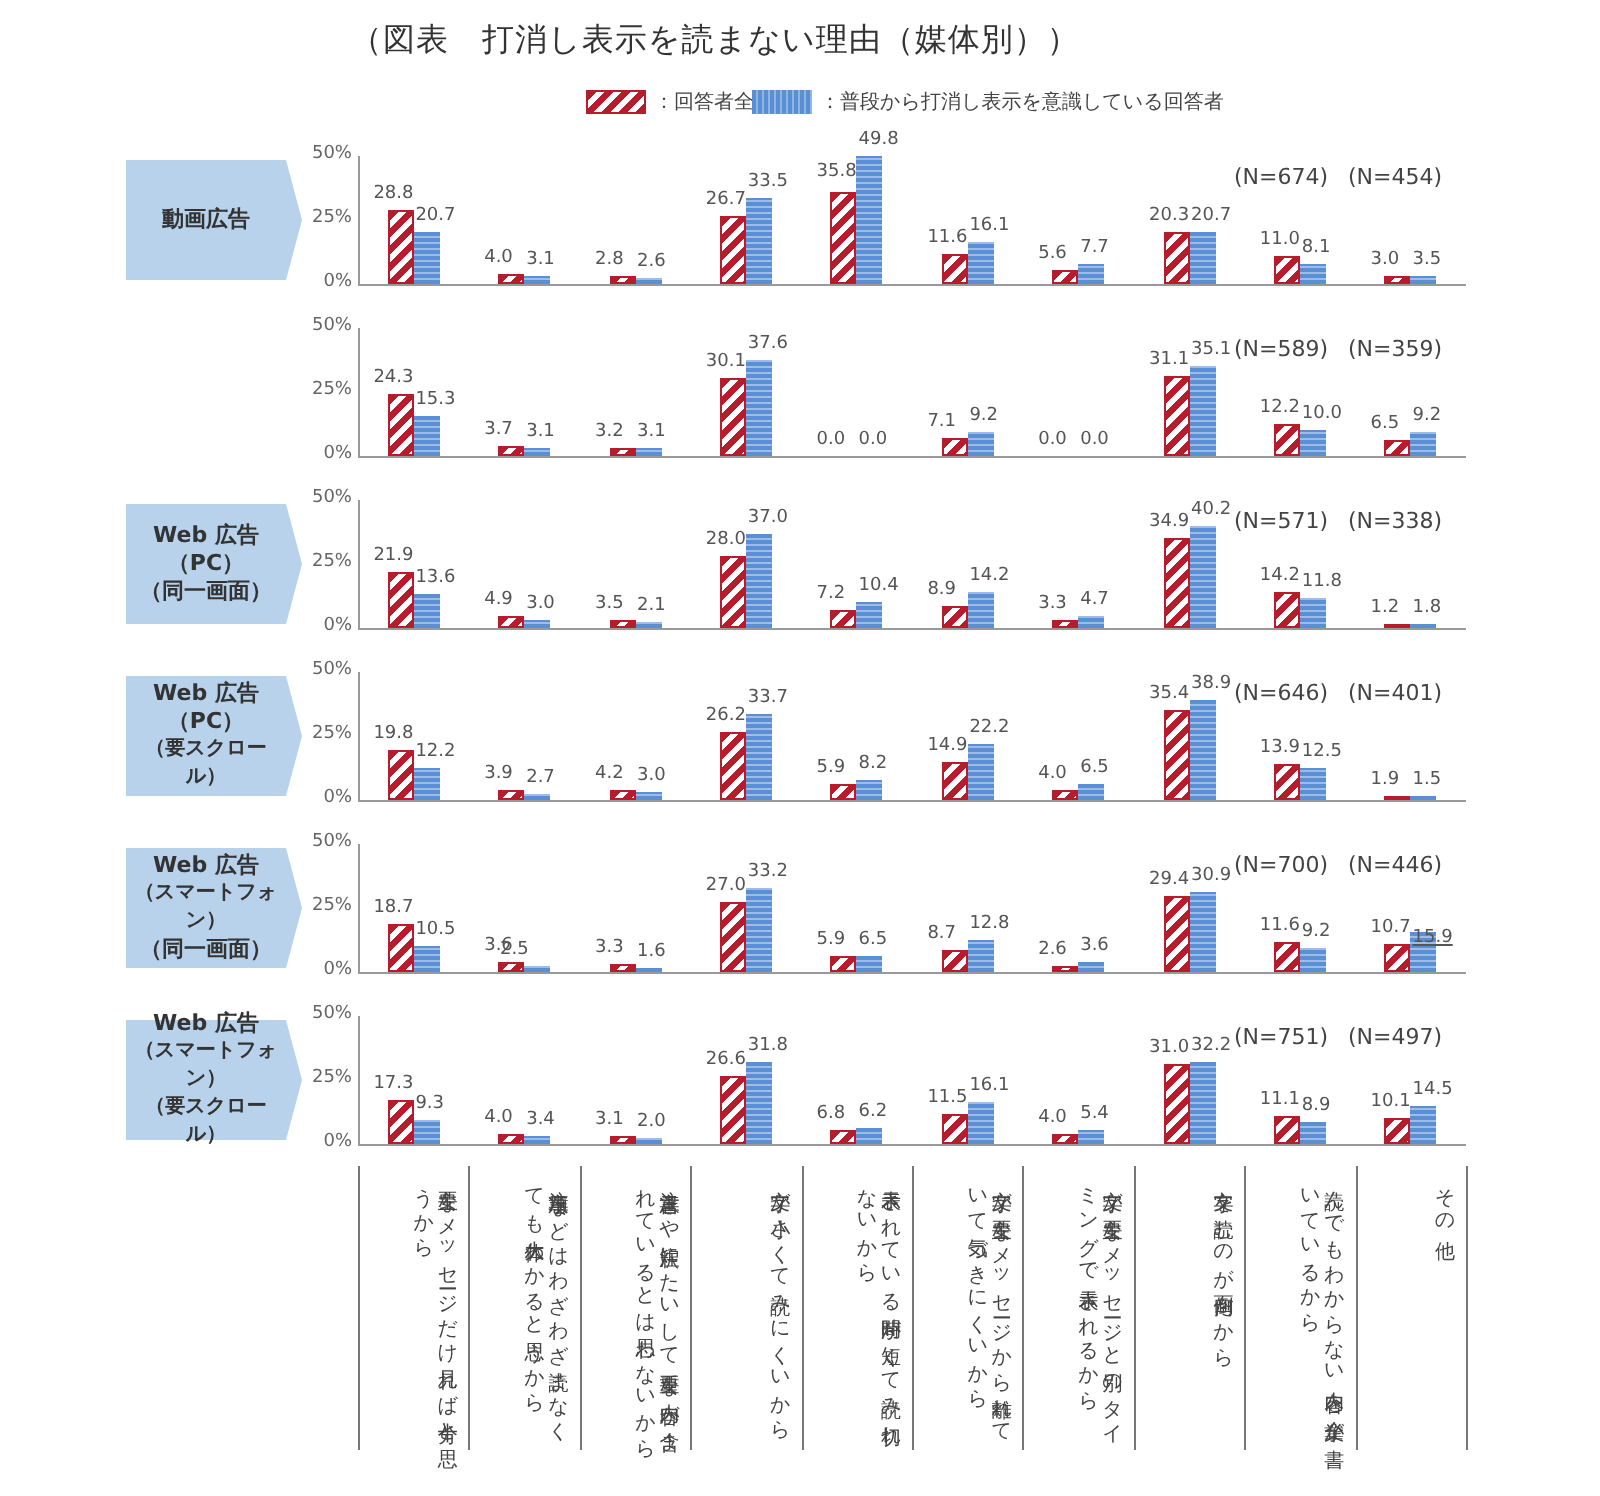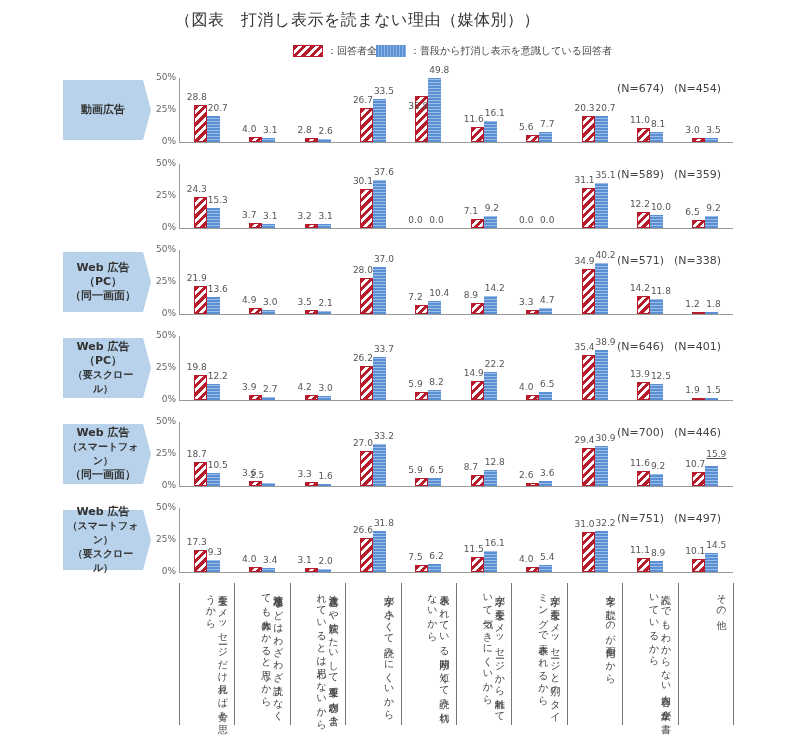--- a/index.html
+++ b/index.html
@@ -65,21 +65,21 @@
         <div class="bar bar-red" style="left: 125.5px; height: 3.584px;"></div>
         <div class="bar bar-blue" style="left: 138.5px; height: 3.328px;"></div>
         <div class="val" style="left: 118.5px; bottom: 6.584px;">2.8</div>
         <div class="val" style="left: 139.5px; bottom: 6.328px;">2.6</div>
         <div class="bar bar-red" style="left: 180.9px; height: 34.176px;"></div>
         <div class="bar bar-blue" style="left: 193.9px; height: 42.88px;"></div>
         <div class="val" style="left: 173.9px; bottom: 37.176px;">26.7</div>
         <div class="val" style="left: 194.9px; bottom: 45.88px;">33.5</div>
         <div class="bar bar-red" style="left: 236.3px; height: 45.824px;"></div>
         <div class="bar bar-blue" style="left: 249.3px; height: 63.744px;"></div>
-        <div class="val" style="left: 229.3px; bottom: 31px;">35.8</div>
+        <div class="val" style="left: 229.3px; bottom: 51px;">35.8</div>
         <div class="val" style="left: 250.3px; bottom: 66.744px;">49.8</div>
         <div class="bar bar-red" style="left: 291.7px; height: 14.848px;"></div>
         <div class="bar bar-blue" style="left: 304.7px; height: 20.608px;"></div>
         <div class="val" style="left: 284.7px; bottom: 17.848px;">11.6</div>
         <div class="val" style="left: 305.7px; bottom: 23.608px;">16.1</div>
         <div class="bar bar-red" style="left: 347.1px; height: 7.168px;"></div>
         <div class="bar bar-blue" style="left: 360.1px; height: 9.856px;"></div>
         <div class="val" style="left: 340.1px; bottom: 10.168px;">5.6</div>
         <div class="val" style="left: 361.1px; bottom: 12.856px;">7.7</div>
         <div class="bar bar-red" style="left: 402.5px; height: 25.984px;"></div>
@@ -305,21 +305,21 @@
         <div class="bar bar-blue" style="left: 415.5px; height: 39.552px;"></div>
         <div class="val" style="left: 395.5px; bottom: 40.632px;">29.4</div>
         <div class="val" style="left: 416.5px; bottom: 42.552px;">30.9</div>
         <div class="bar bar-red" style="left: 457.9px; height: 14.848px;"></div>
         <div class="bar bar-blue" style="left: 470.9px; height: 11.776px;"></div>
         <div class="val" style="left: 450.9px; bottom: 17.848px;">11.6</div>
         <div class="val" style="left: 471.9px; bottom: 14.776px;">9.2</div>
         <div class="bar bar-red" style="left: 513.3px; height: 13.696px;"></div>
         <div class="bar bar-blue" style="left: 526.3px; height: 20.352px;"></div>
         <div class="val" style="left: 506.3px; bottom: 16.696px;">10.7</div>
-        <div class="val" style="left: 527.3px; bottom: 27px; text-decoration: underline;">15.9</div>
+        <div class="val" style="left: 527.3px; bottom: 12px; text-decoration: underline;">15.9</div>
       </div>
       <div class="nlabel" style="left: 617px; top: 10px;">(N=700)</div>
       <div class="nlabel" style="left: 674px; top: 10px;">(N=446)</div>
     </div>
     <div class="panel" style="top: 502px;">
       <div class="label-box" style="top: 8px;">
         <span>Web 広告</span>
         <span style="font-size: 10px;">（スマートフォン）</span>
         <span style="font-size: 10px;">（要スクロール）</span>
       </div>
@@ -340,21 +340,21 @@
         <div class="bar bar-red" style="left: 125.5px; height: 3.968px;"></div>
         <div class="bar bar-blue" style="left: 138.5px; height: 2.56px;"></div>
         <div class="val" style="left: 118.5px; bottom: 6.968px;">3.1</div>
         <div class="val" style="left: 139.5px; bottom: 5.56px;">2.0</div>
         <div class="bar bar-red" style="left: 180.9px; height: 34.048px;"></div>
         <div class="bar bar-blue" style="left: 193.9px; height: 40.704px;"></div>
         <div class="val" style="left: 173.9px; bottom: 37.048px;">26.6</div>
         <div class="val" style="left: 194.9px; bottom: 43.704px;">31.8</div>
         <div class="bar bar-red" style="left: 236.3px; height: 7.04px;"></div>
         <div class="bar bar-blue" style="left: 249.3px; height: 7.936px;"></div>
-        <div class="val" style="left: 229.3px; bottom: 10.04px;">7.5</div>
+        <div class="val" style="left: 229.3px; bottom: 10.04px;">6.8</div>
         <div class="val" style="left: 250.3px; bottom: 10.936px;">6.2</div>
         <div class="bar bar-red" style="left: 291.7px; height: 14.72px;"></div>
         <div class="bar bar-blue" style="left: 304.7px; height: 20.608px;"></div>
         <div class="val" style="left: 284.7px; bottom: 17.72px;">11.5</div>
         <div class="val" style="left: 305.7px; bottom: 23.608px;">16.1</div>
         <div class="bar bar-red" style="left: 347.1px; height: 5.12px;"></div>
         <div class="bar bar-blue" style="left: 360.1px; height: 6.912px;"></div>
         <div class="val" style="left: 340.1px; bottom: 8.12px;">4.0</div>
         <div class="val" style="left: 361.1px; bottom: 9.912px;">5.4</div>
         <div class="bar bar-red" style="left: 402.5px; height: 39.68px;"></div>

